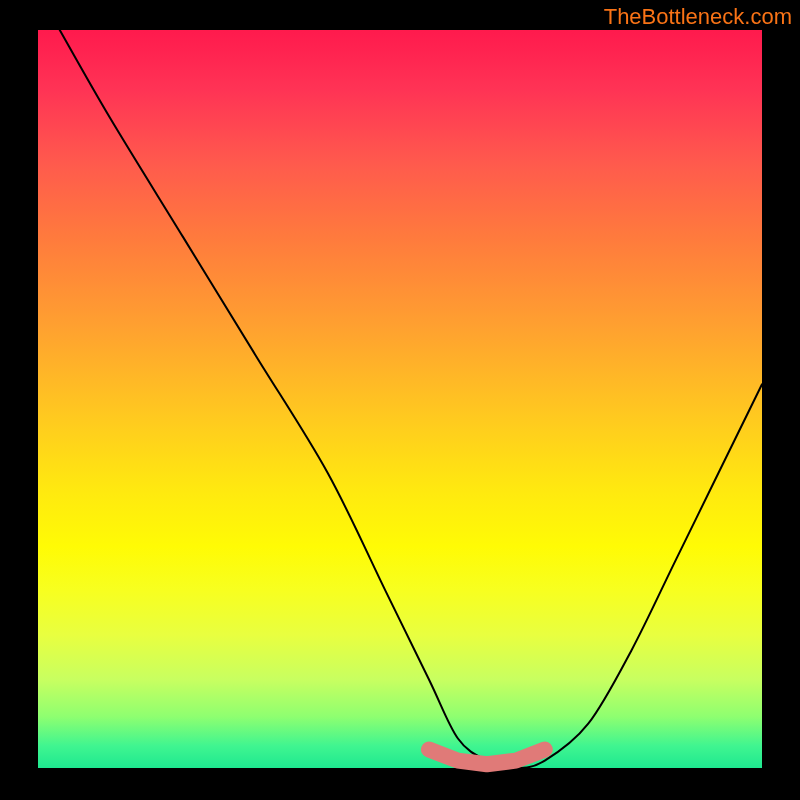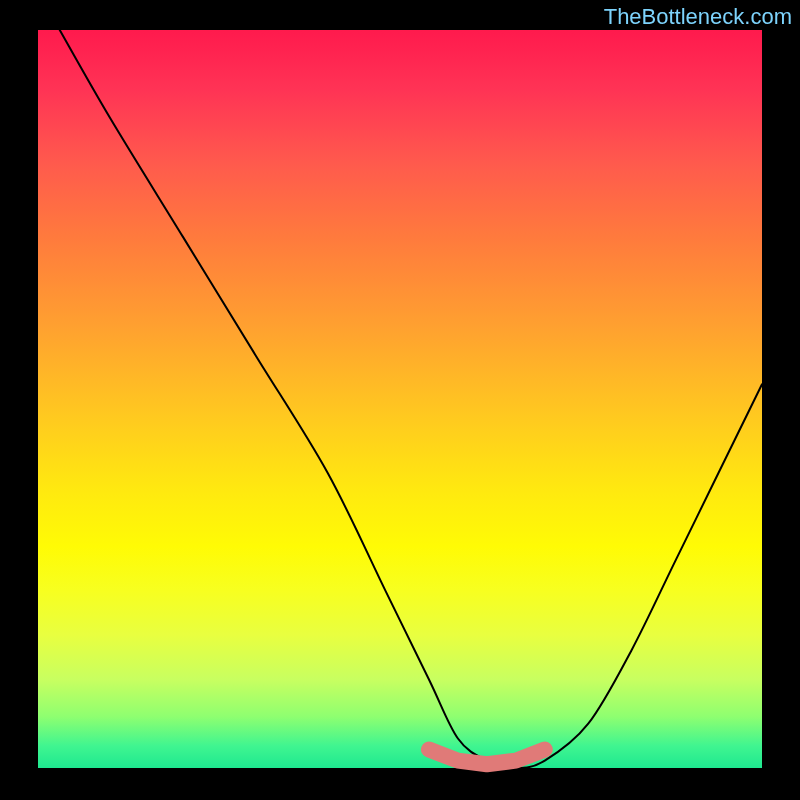--- a/index.html
+++ b/index.html
@@ -8,21 +8,21 @@
     width: 800px;
     height: 800px;
     background: #000;
     position: relative;
     font-family: Arial, sans-serif;
   }
   .watermark {
     position: absolute;
     top: 4px;
     right: 8px;
-    color: #7dd3fc;
+    color: #f97316;
     font-size: 22px;
     font-weight: 500;
     z-index: 10;
   }
   .plot-area {
     position: absolute;
     left: 38px;
     top: 30px;
     width: 724px;
     height: 738px;

